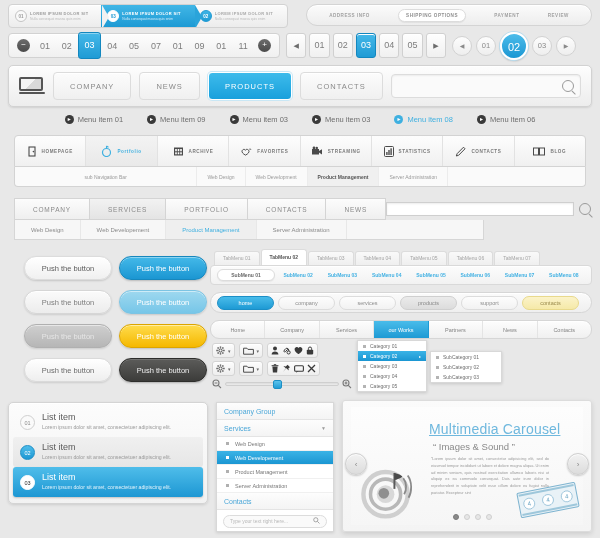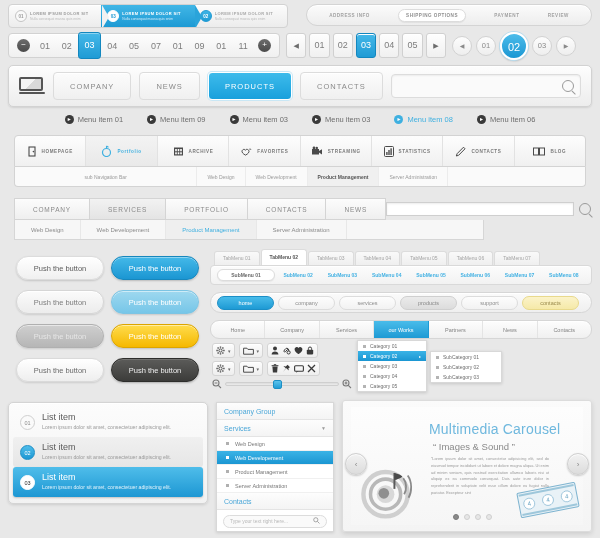--- a/index.html
+++ b/index.html
@@ -132,21 +132,21 @@
   .tb.g { background:linear-gradient(#f2f2f2,#e4e4e4); }
   .tb-search { margin-left:auto; display:flex; align-items:center; gap:5px; height:22px; }
   .tb-search .fld { width:188px; height:14px; background:#fff; border:1px solid #cfcfcf;
                     box-shadow:inset 0 1px 2px rgba(0,0,0,.08); }
   .subtab { display:flex; height:20px; background:#f7f7f7; border:1px solid #d6d6d6; border-top:0; width:470px; }
   .stb { display:flex; align-items:center; justify-content:center; padding:0 16px;
          font-size:6px; color:#8a8a8a; border-right:1px solid #e8e8e8; }
   .stb.on { background:#efefef; color:#3fb0e0; }
 
   
-  .btn-area { position:absolute; left:12px; top:252px; width:196px; height:138px; }
+  .btn-area { position:absolute; left:20px; top:252px; width:196px; height:138px; }
   .pb { position:absolute; width:88px; height:24px; border-radius:12px; font-size:7.5px;
         display:flex; align-items:center; justify-content:center; }
   .pb.white { background:linear-gradient(#ffffff,#f0f0f0); border:1px solid #dcdcdc; color:#5c5c5c;
               box-shadow:0 1px 2px rgba(0,0,0,.15), inset 0 1px 0 #fff; }
   .pb.white2 { background:linear-gradient(#fbfbfb,#ececec); border:1px solid #d6d6d6; color:#7d7d7d;
                box-shadow:0 1px 2px rgba(0,0,0,.12), inset 0 1px 0 #fff; }
   .pb.gray { background:linear-gradient(#cfcfcf,#b6b6b6); border:1px solid #b0b0b0; color:#e6e6e6;
              box-shadow:0 1px 2px rgba(0,0,0,.12), inset 0 1px 0 rgba(255,255,255,.5); }
   .pb.white3 { background:linear-gradient(#ffffff,#eee); border:1px solid #dadada; color:#6a6a6a;
                box-shadow:0 1px 2px rgba(0,0,0,.12), inset 0 1px 0 #fff; }
@@ -252,21 +252,21 @@
   .carousel { position:absolute; left:342px; top:400px; width:250px; height:132px;
               background:linear-gradient(#fbfbfb,#f4f4f4); border:1px solid #dcdcdc; border-radius:3px;
               box-shadow:0 2px 5px rgba(0,0,0,.12); }
   .car-in { position:absolute; left:8px; top:6px; right:8px; bottom:6px;
             background:linear-gradient(#fdfdfd,#f6f6f6); }
   .car-arrow { position:absolute; top:52px; width:22px; height:22px; border-radius:50%;
                background:linear-gradient(#f2f2f2,#dcdcdc); border:1px solid #cfcfcf;
                box-shadow:0 1px 2px rgba(0,0,0,.2), inset 0 1px 0 rgba(255,255,255,.8);
                display:flex; align-items:center; justify-content:center; font-size:8px; color:#8a8a8a; }
   .car-arrow.l { left:2px; } .car-arrow.r { right:2px; }
-  .car-title { position:absolute; left:86px; top:20px; font-size:14px; color:#6fb8de; letter-spacing:.2px; }
+  .car-title { position:absolute; left:86px; top:20px; font-size:14px; color:#6fb8de; letter-spacing:.2px;text-decoration:underline; }
   .car-sub { position:absolute; left:90px; top:40px; font-size:9.5px; color:#8a8a8a; }
   .car-body { position:absolute; left:88px; top:55px; width:118px; font-size:3.9px; color:#9a9a9a;
               line-height:1.75; text-align:justify; }
   .car-dots { position:absolute; left:110px; bottom:11px; display:flex; gap:5px; }
   .car-dots i { width:6px; height:6px; border-radius:50%; background:#e6e6e6; border:1px solid #cfcfcf; display:block; }
   .car-dots i.on { background:#8a8a8a; border-color:#7a7a7a; }
   .speaker { position:absolute; left:16px; bottom:12px; width:62px; height:62px; }
   .tickets { position:absolute; right:12px; bottom:16px; width:62px; height:30px; transform:rotate(-11deg); }
 </style>
 </head>

